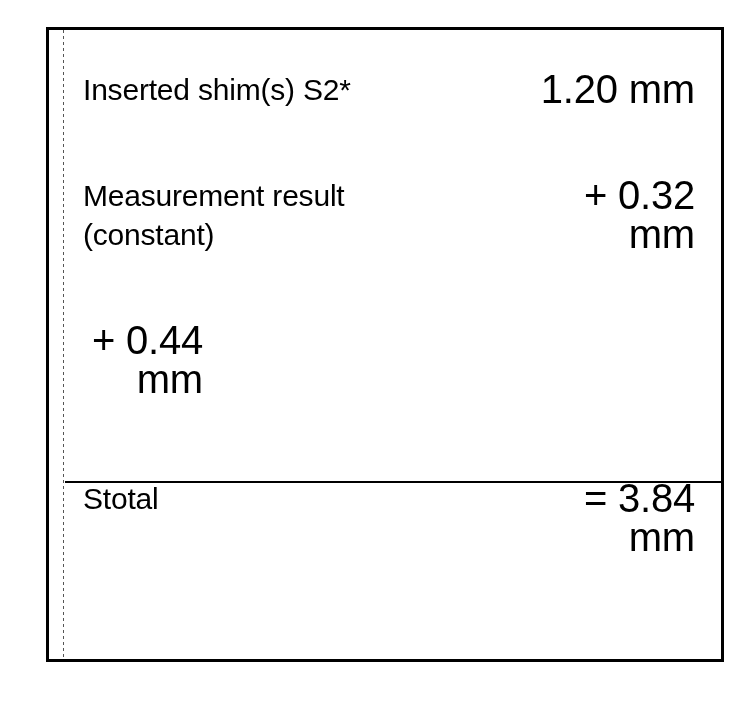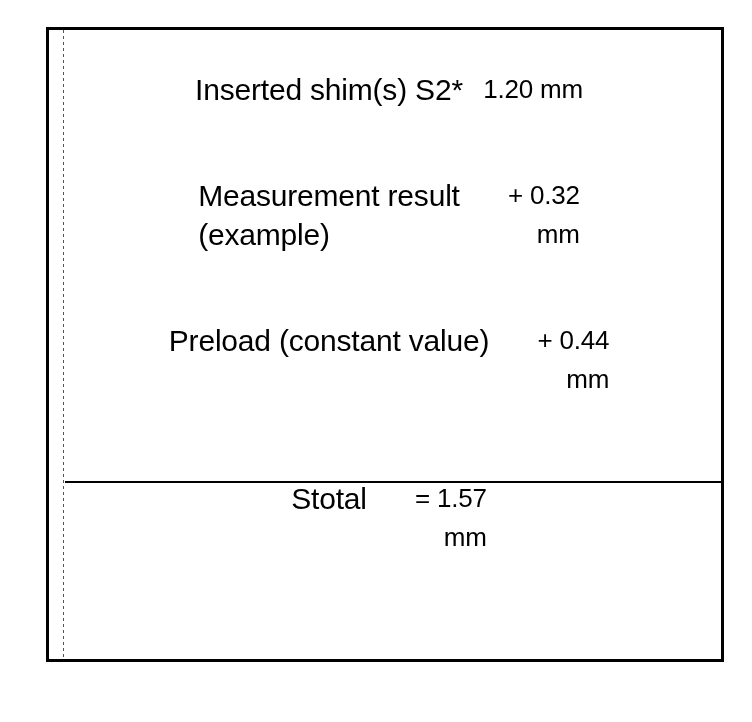--- a/index.html
+++ b/index.html
@@ -44,33 +44,33 @@
     position: absolute;
     left: 16px;
     top: 0;
     right: 0;
     bottom: 0;
   }
   .row {
     position: relative;
     display: flex;
     align-items: flex-start;
-    justify-content: center;
+    justify-content: space-between;
     padding: 0 26px 0 18px;
     box-sizing: border-box;
   }
   .row-label {
     font-size: 30px;
     line-height: 39px;
     text-align: left;
     white-space: pre-line;
     letter-spacing: -0.2px;
   }
   .row-value {
-    font-size: 26px;
+    font-size: 40px;
     line-height: 39px;
     text-align: right;
     white-space: pre-line;
     letter-spacing: -0.2px;
     min-width: 120px;
   }
   
   .row-shim      { height: 128px; padding-top: 40px; }
   .row-measure   { height: 145px; padding-top: 18px; }
   .row-preload   { height: 150px; padding-top: 18px; }
@@ -105,34 +105,33 @@
 
     <div class="rows">
 
       <div class="row row-shim">
         <div class="row-label">Inserted shim(s) S2*</div>
         <div class="row-value">1.20 mm</div>
       </div>
 
       <div class="row row-measure">
         <div class="row-label">Measurement result
-(example)</div>
+(constant)</div>
         <div class="row-value">+ 0.32
 mm</div>
       </div>
 
       <div class="row row-preload">
-        <div class="row-label">Preload (constant value)</div>
         <div class="row-value">+ 0.44
 mm</div>
       </div>
 
       <div class="row row-total">
         <div class="row-label">Stotal</div>
-        <div class="row-value">= 1.57
+        <div class="row-value">= 3.84
 mm</div>
       </div>
 
     </div>
 
     <div class="divider"></div>
   </div>
 </div>
 
 </body></html>

